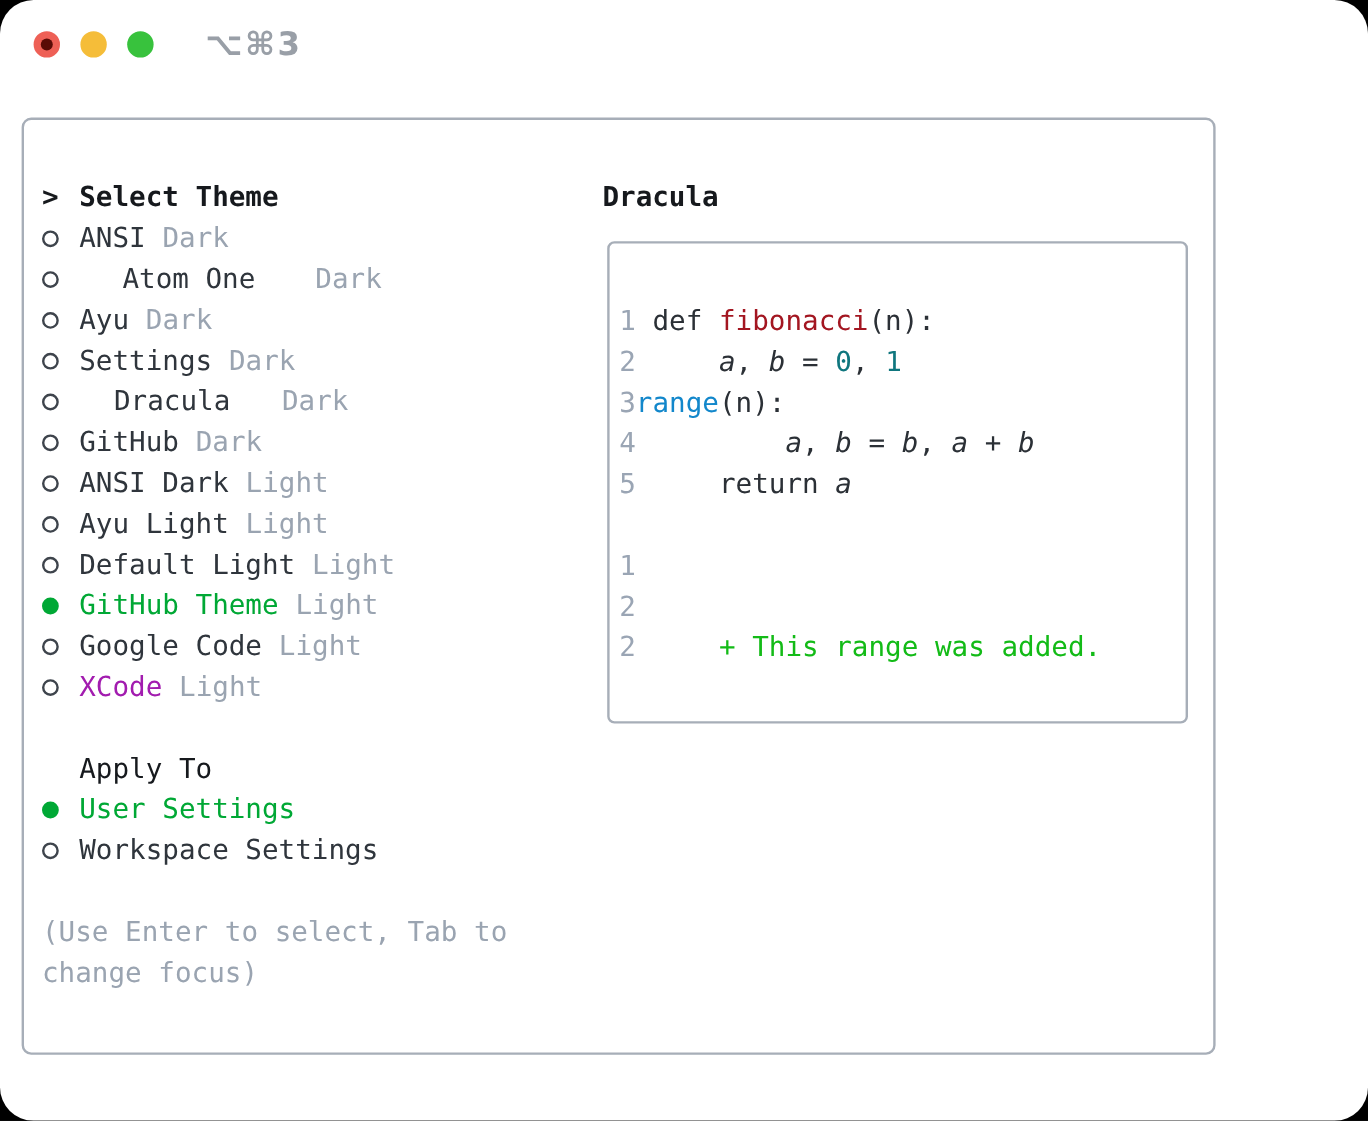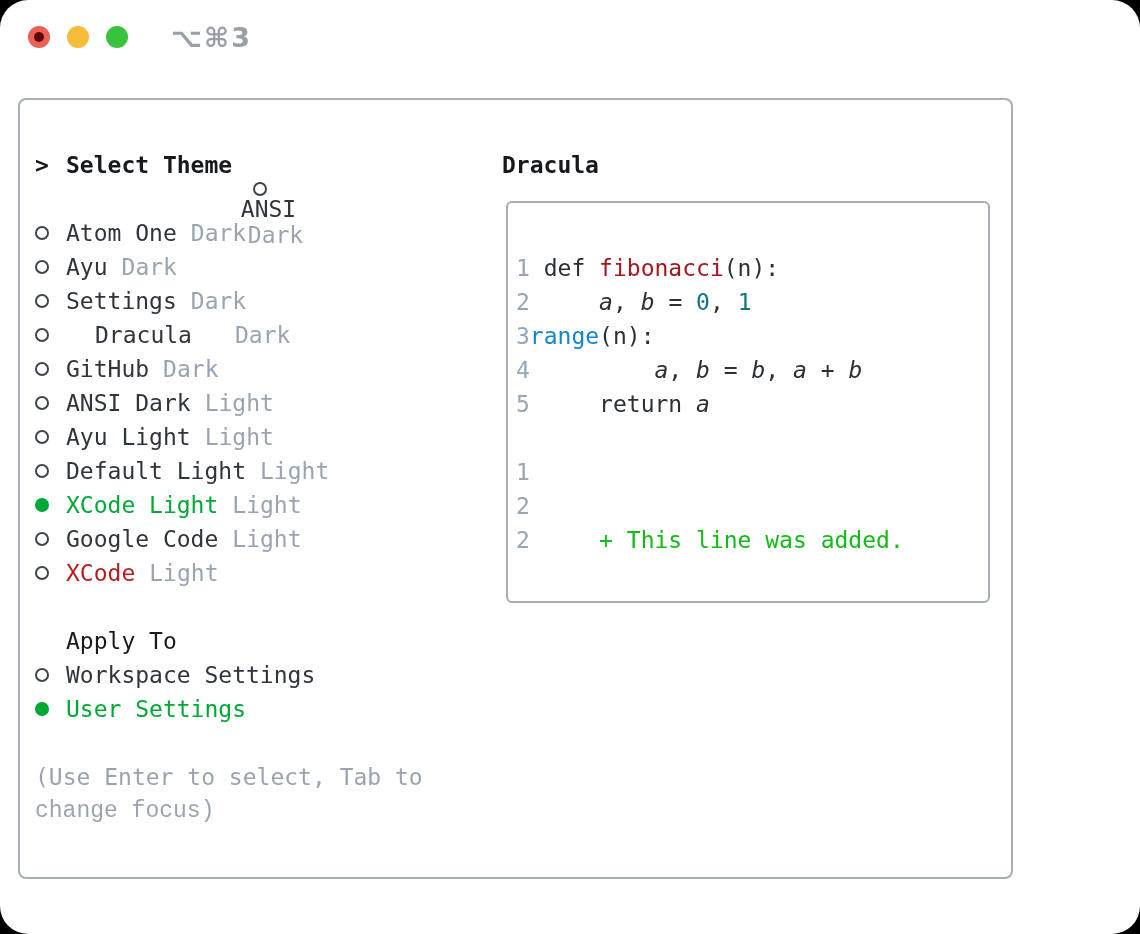--- a/index.html
+++ b/index.html
@@ -56,68 +56,68 @@
 
       <div class="left-col">
         <div class="row" style="color: rgb(47, 53, 60);">
           <span class="slot">
             <span class="bold-header" style="color: rgb(22, 25, 29);">&gt;</span>
           </span>
           <span class="bold-header" style="color: rgb(22, 25, 29);">Select Theme</span>
         </div>
 
         <div id="theme-list">
-            <div class="row" style="color: rgb(47, 53, 60); flex-direction: column;"><span class="slot"><span class="circle" style="border-color: rgb(62, 68, 76);"></span></span><span style="color: rgb(47, 53, 60);">ANSI</span><span style="color: rgb(154, 164, 177); margin-left: 14px;">Dark</span></div>
-            <div class="row" style="color: rgb(47, 53, 60);"><span class="slot"><span class="circle" style="border-color: rgb(62, 68, 76);"></span></span><span style="color: rgb(47, 53, 60);">Atom One</span><span style="color: rgb(154, 164, 177); margin-left: 14px;">Dark</span></div>
+            <div class="row" style="color: rgb(47, 53, 60);"><span class="slot"><span class="circle" style="border-color: rgb(62, 68, 76);"></span></span><span style="color: rgb(47, 53, 60);">ANSI</span><span style="color: rgb(154, 164, 177); margin-left: 14px;">Dark</span></div>
+            <div class="row" style="color: rgb(47, 53, 60); gap: 36px;"><span class="slot"><span class="circle" style="border-color: rgb(62, 68, 76);"></span></span><span style="color: rgb(47, 53, 60);">Atom One</span><span style="color: rgb(154, 164, 177); margin-left: 14px;">Dark</span></div>
             <div class="row" style="color: rgb(47, 53, 60);"><span class="slot"><span class="circle" style="border-color: rgb(62, 68, 76);"></span></span><span style="color: rgb(47, 53, 60);">Ayu</span><span style="color: rgb(154, 164, 177); margin-left: 14px;">Dark</span></div>
             <div class="row" style="color: rgb(47, 53, 60);"><span class="slot"><span class="circle" style="border-color: rgb(62, 68, 76);"></span></span><span style="color: rgb(47, 53, 60);">Settings</span><span style="color: rgb(154, 164, 177); margin-left: 14px;">Dark</span></div>
             <div class="row" style="color: rgb(47, 53, 60); gap: 29px;"><span class="slot"><span class="circle" style="border-color: rgb(62, 68, 76);"></span></span><span style="color: rgb(47, 53, 60);">Dracula</span><span style="color: rgb(154, 164, 177); margin-left: 14px;">Dark</span></div>
             <div class="row" style="color: rgb(47, 53, 60);"><span class="slot"><span class="circle" style="border-color: rgb(62, 68, 76);"></span></span><span style="color: rgb(47, 53, 60);">GitHub</span><span style="color: rgb(154, 164, 177); margin-left: 14px;">Dark</span></div>
             <div class="row" style="color: rgb(47, 53, 60);"><span class="slot"><span class="circle" style="border-color: rgb(62, 68, 76);"></span></span><span style="color: rgb(47, 53, 60);">ANSI Dark</span><span style="color: rgb(154, 164, 177); margin-left: 14px;">Light</span></div>
             <div class="row" style="color: rgb(47, 53, 60);"><span class="slot"><span class="circle" style="border-color: rgb(62, 68, 76);"></span></span><span style="color: rgb(47, 53, 60);">Ayu Light</span><span style="color: rgb(154, 164, 177); margin-left: 14px;">Light</span></div>
             <div class="row" style="color: rgb(47, 53, 60);"><span class="slot"><span class="circle" style="border-color: rgb(62, 68, 76);"></span></span><span style="color: rgb(47, 53, 60);">Default Light</span><span style="color: rgb(154, 164, 177); margin-left: 14px;">Light</span></div>
-            <div class="row" style="color: rgb(47, 53, 60);"><span class="slot"><span class="circle filled" style="background: rgb(0, 168, 53);"></span></span><span style="color: rgb(0, 168, 53);">XCode Light</span><span style="color: rgb(154, 164, 177); margin-left: 14px;">Light</span></div>
+            <div class="row" style="color: rgb(47, 53, 60);"><span class="slot"><span class="circle filled" style="background: rgb(0, 168, 53);"></span></span><span style="color: rgb(0, 168, 53);">GitHub Theme</span><span style="color: rgb(154, 164, 177); margin-left: 14px;">Light</span></div>
             <div class="row" style="color: rgb(47, 53, 60);"><span class="slot"><span class="circle" style="border-color: rgb(62, 68, 76);"></span></span><span style="color: rgb(47, 53, 60);">Google Code</span><span style="color: rgb(154, 164, 177); margin-left: 14px;">Light</span></div>
-            <div class="row" style="color: rgb(47, 53, 60);"><span class="slot"><span class="circle" style="border-color: rgb(62, 68, 76);"></span></span><span style="color: #b91c1c;">XCode</span><span style="color: rgb(154, 164, 177); margin-left: 14px;">Light</span></div>
+            <div class="row" style="color: rgb(47, 53, 60);"><span class="slot"><span class="circle" style="border-color: rgb(62, 68, 76);"></span></span><span style="color: #a21caf;">XCode</span><span style="color: rgb(154, 164, 177); margin-left: 14px;">Light</span></div>
           </div>
 
         <div class="spacer"></div>
 
         <div class="row" style="color: rgb(47, 53, 60);">
           <span class="slot"></span>
           <span style="color: rgb(22, 25, 29);">Apply To</span>
         </div>
 
         <div id="apply-to-list">
+            <div class="row" style="color: rgb(47, 53, 60);"><span class="slot"><span class="circle filled" style="background: rgb(0, 168, 53);"></span></span><span style="color: rgb(0, 168, 53);">User Settings</span></div>
             <div class="row" style="color: rgb(47, 53, 60);"><span class="slot"><span class="circle" style="border-color: rgb(62, 68, 76);"></span></span><span style="color: rgb(47, 53, 60);">Workspace Settings</span></div>
-            <div class="row" style="color: rgb(47, 53, 60);"><span class="slot"><span class="circle filled" style="background: rgb(0, 168, 53);"></span></span><span style="color: rgb(0, 168, 53);">User Settings</span></div>
           </div>
 
         <div class="spacer"></div>
 
         <div class="row" style="color: rgb(154, 164, 177);">(Use Enter to select, Tab to</div>
-        <div class="row" style="color: rgb(154, 164, 177); font-family: Liberation Mono, monospace;">change focus)</div>
+        <div class="row" style="color: rgb(154, 164, 177);">change focus)</div>
       </div>
 
       <div class="right-col">
         <div class="row" style="color: rgb(47, 53, 60);">
           <span class="bold-header" style="color: rgb(22, 25, 29);">Dracula</span>
         </div>
         <div class="preview-box" style="border-color: rgb(167, 174, 184);">
           <div id="code-lines">
               <div class="pline"><span style="color: rgb(154, 165, 180);">1</span><span style="color: rgb(43, 48, 54);"> def </span><span style="color: rgb(163, 22, 33);">fibonacci</span><span style="color: rgb(43, 48, 54);">(n):</span></div>
               <div class="pline"><span style="color: rgb(154, 165, 180);">2</span><span style="color: rgb(43, 48, 54);">     </span><span style="color: rgb(43, 48, 54); font-style: italic;">a</span><span style="color: rgb(43, 48, 54);">, </span><span style="color: rgb(43, 48, 54); font-style: italic;">b</span><span style="color: rgb(43, 48, 54);"> = </span><span style="color: rgb(15, 118, 126);">0</span><span style="color: rgb(43, 48, 54);">, </span><span style="color: rgb(15, 118, 126);">1</span></div>
               <div class="pline"><span style="color: rgb(154, 165, 180);">3</span><span style="color: rgb(18, 135, 203);">range</span><span style="color: rgb(43, 48, 54);">(n):</span></div>
               <div class="pline"><span style="color: rgb(154, 165, 180);">4</span><span style="color: rgb(43, 48, 54);">         </span><span style="color: rgb(43, 48, 54); font-style: italic;">a</span><span style="color: rgb(43, 48, 54);">, </span><span style="color: rgb(43, 48, 54); font-style: italic;">b</span><span style="color: rgb(43, 48, 54);"> = </span><span style="color: rgb(43, 48, 54); font-style: italic;">b</span><span style="color: rgb(43, 48, 54);">, </span><span style="color: rgb(43, 48, 54); font-style: italic;">a</span><span style="color: rgb(43, 48, 54);"> + </span><span style="color: rgb(43, 48, 54); font-style: italic;">b</span></div>
               <div class="pline"><span style="color: rgb(154, 165, 180);">5</span><span style="color: rgb(43, 48, 54);">     return </span><span style="color: rgb(43, 48, 54); font-style: italic;">a</span></div>
             </div>
           <div class="spacer"></div>
           <div id="diff-lines">
               <div class="pline"><span style="color: rgb(154, 165, 180);">1</span></div>
               <div class="pline"><span style="color: rgb(154, 165, 180);">2</span><span style="color: rgb(43, 48, 54);">     </span></div>
-              <div class="pline"><span style="color: rgb(154, 165, 180);">2</span><span style="color: rgb(43, 48, 54);">     </span><span style="color: rgb(19, 187, 23);">+ This line was added.</span></div>
+              <div class="pline"><span style="color: rgb(154, 165, 180);">2</span><span style="color: rgb(43, 48, 54);">     </span><span style="color: rgb(19, 187, 23);">+ This range was added.</span></div>
             </div>
         </div>
       </div>
 
     </div>
   </div>
 </div>
 
 </body></html>

